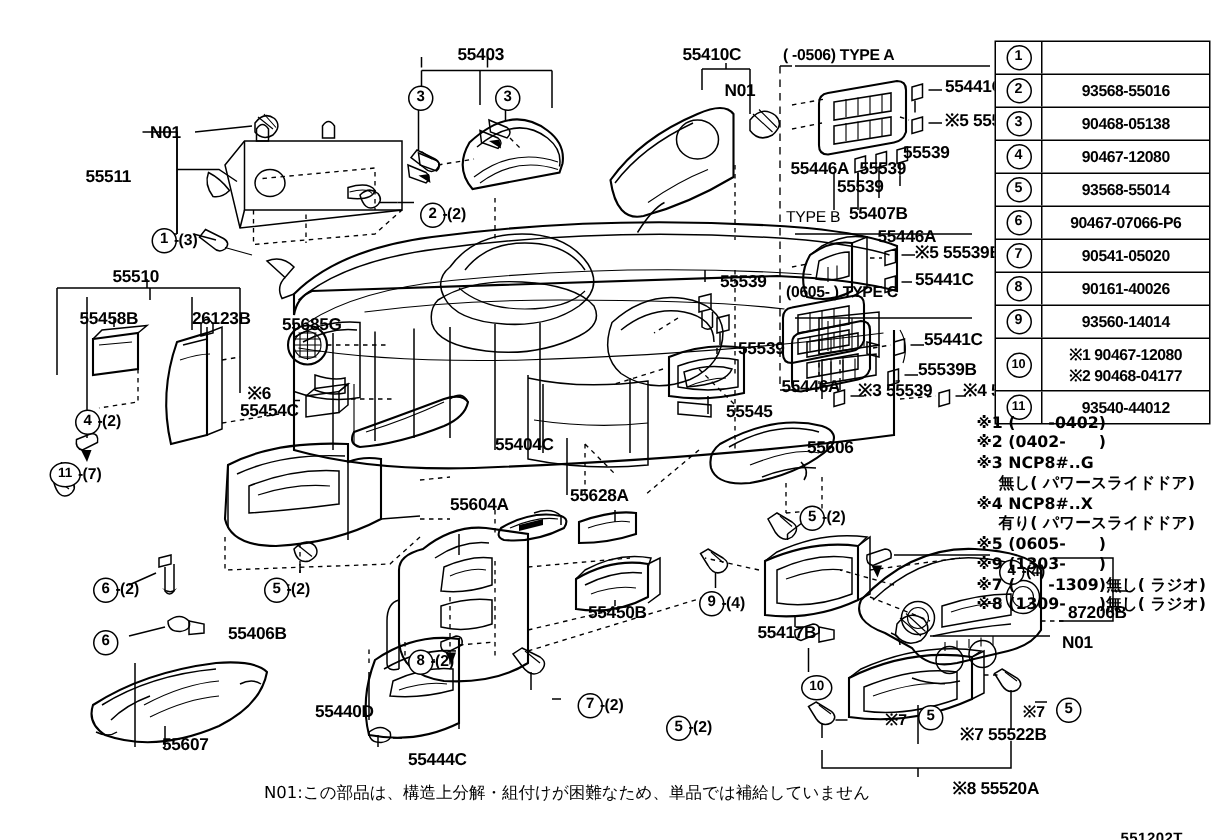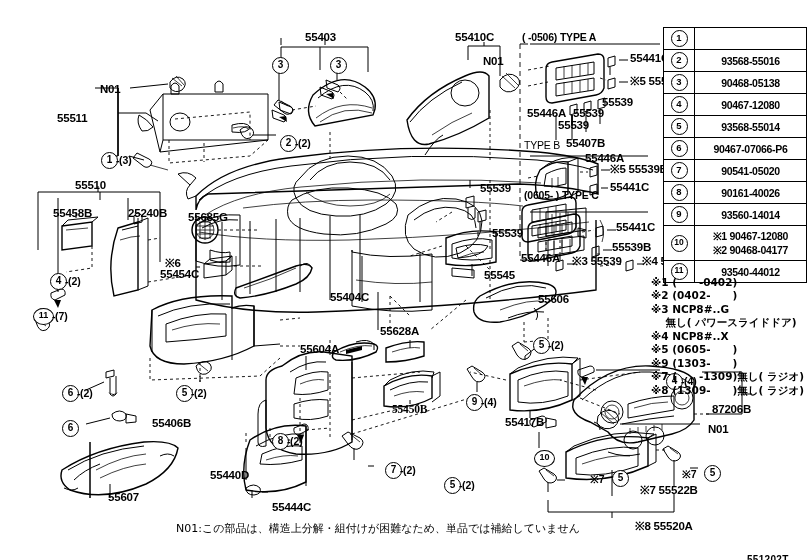--- a/index.html
+++ b/index.html
@@ -533,32 +533,32 @@
   <div class="lbl" style="left:521px;top:253px;">55446A</div>
 
   <div id="labels">
       <div class="lbl" style="left: 100px; top: 84px;">N01</div>
       <div class="lbl" style="left: 57px; top: 113px;">55511</div>
       <div class="lbl" style="left: 305px; top: 32px;">55403</div>
       <div class="lbl" style="left: 455px; top: 32px;">55410C</div>
       <div class="lbl" style="left: 483px; top: 56px;">N01</div>
       <div class="lbl" style="left: 75px; top: 180px;">55510</div>
       <div class="lbl" style="left: 53px; top: 208px;">55458B</div>
-      <div class="lbl" style="left: 128px; top: 208px;">25240B</div>
+      <div class="lbl" style="left: 128px; top: 208px;">26123B</div>
       <div class="lbl" style="left: 188px; top: 212px;">55685G</div>
       <div class="lbl" style="left: 165px; top: 258px;">※6</div>
       <div class="lbl" style="left: 160px; top: 269px;">55454C</div>
       <div class="lbl" style="left: 480px; top: 183px;">55539</div>
       <div class="lbl" style="left: 492px; top: 228px;">55539</div>
       <div class="lbl" style="left: 484px; top: 270px;">55545</div>
       <div class="lbl" style="left: 330px; top: 292px;">55404C</div>
       <div class="lbl" style="left: 538px; top: 294px;">55606</div>
       <div class="lbl" style="left: 380px; top: 326px;">55628A</div>
-      <div class="lbl" style="left: 300px; top: 344px;">55604A</div>
-      <div class="lbl" style="left: 392px; top: 404px; font-family: Liberation Serif, serif;">55450B</div>
+      <div class="lbl" style="left: 300px; top: 332px;">55604A</div>
+      <div class="lbl" style="left: 392px; top: 404px;">55450B</div>
       <div class="lbl" style="left: 152px; top: 418px; text-align: right;">55406B</div>
       <div class="lbl" style="left: 210px; top: 470px;">55440D</div>
       <div class="lbl" style="left: 272px; top: 502px;">55444C</div>
       <div class="lbl" style="left: 108px; top: 492px;">55607</div>
       <div class="lbl" style="left: 505px; top: 417px;">55417B</div>
       <div class="lbl" style="left: 712px; top: 404px;">87206B</div>
       <div class="lbl" style="left: 708px; top: 424px;">N01</div>
       <div class="lbl" style="left: 640px; top: 485px;">※7 55522B</div>
       <div class="lbl" style="left: 635px; top: 521px;">※8 55520A</div>
     </div>
@@ -698,20 +698,21 @@
         </div>
       </div>
     </div>
 
   <div id="legend" class="note jp" style="left:651px;top:276px;">
       <div style="white-space: pre;">※1 (      -0402)</div>
       <div style="white-space: pre;">※2 (0402-      )</div>
       <div style="white-space: pre;">※3 NCP8#..G</div>
       <div style="white-space: pre;">    無し( パワースライドドア)</div>
       <div style="white-space: pre;">※4 NCP8#..X</div>
+      <div style="white-space: pre;">    有り( パワースライドドア)</div>
       <div style="white-space: pre;">※5 (0605-      )</div>
       <div style="white-space: pre;">※9 (1303-      )</div>
       <div style="white-space: pre;">※7 (      -1309)無し( ラジオ)</div>
       <div style="white-space: pre;">※8 (1309-      )無し( ラジオ)</div>
     </div>
 
   <div class="foot jp" style="left:176px;top:521px;">N01:この部品は、構造上分解・組付けが困難なため、単品では補給していません</div>
 
   <div class="diagid" style="left:747px;top:531px;">551202T</div>
 

